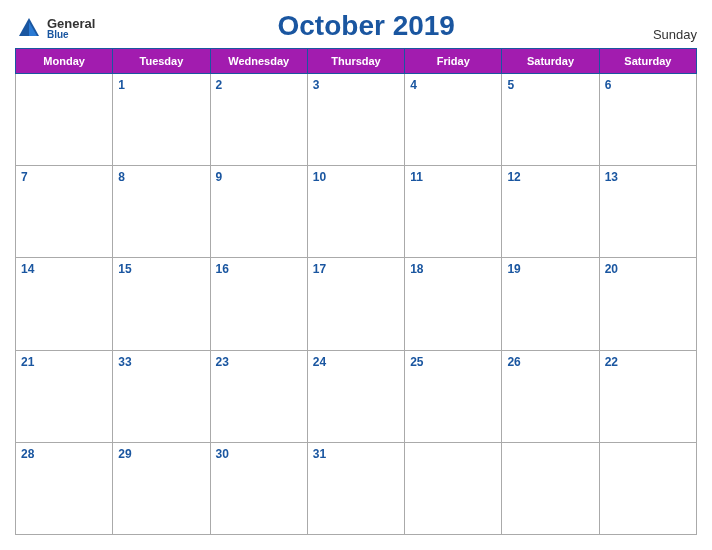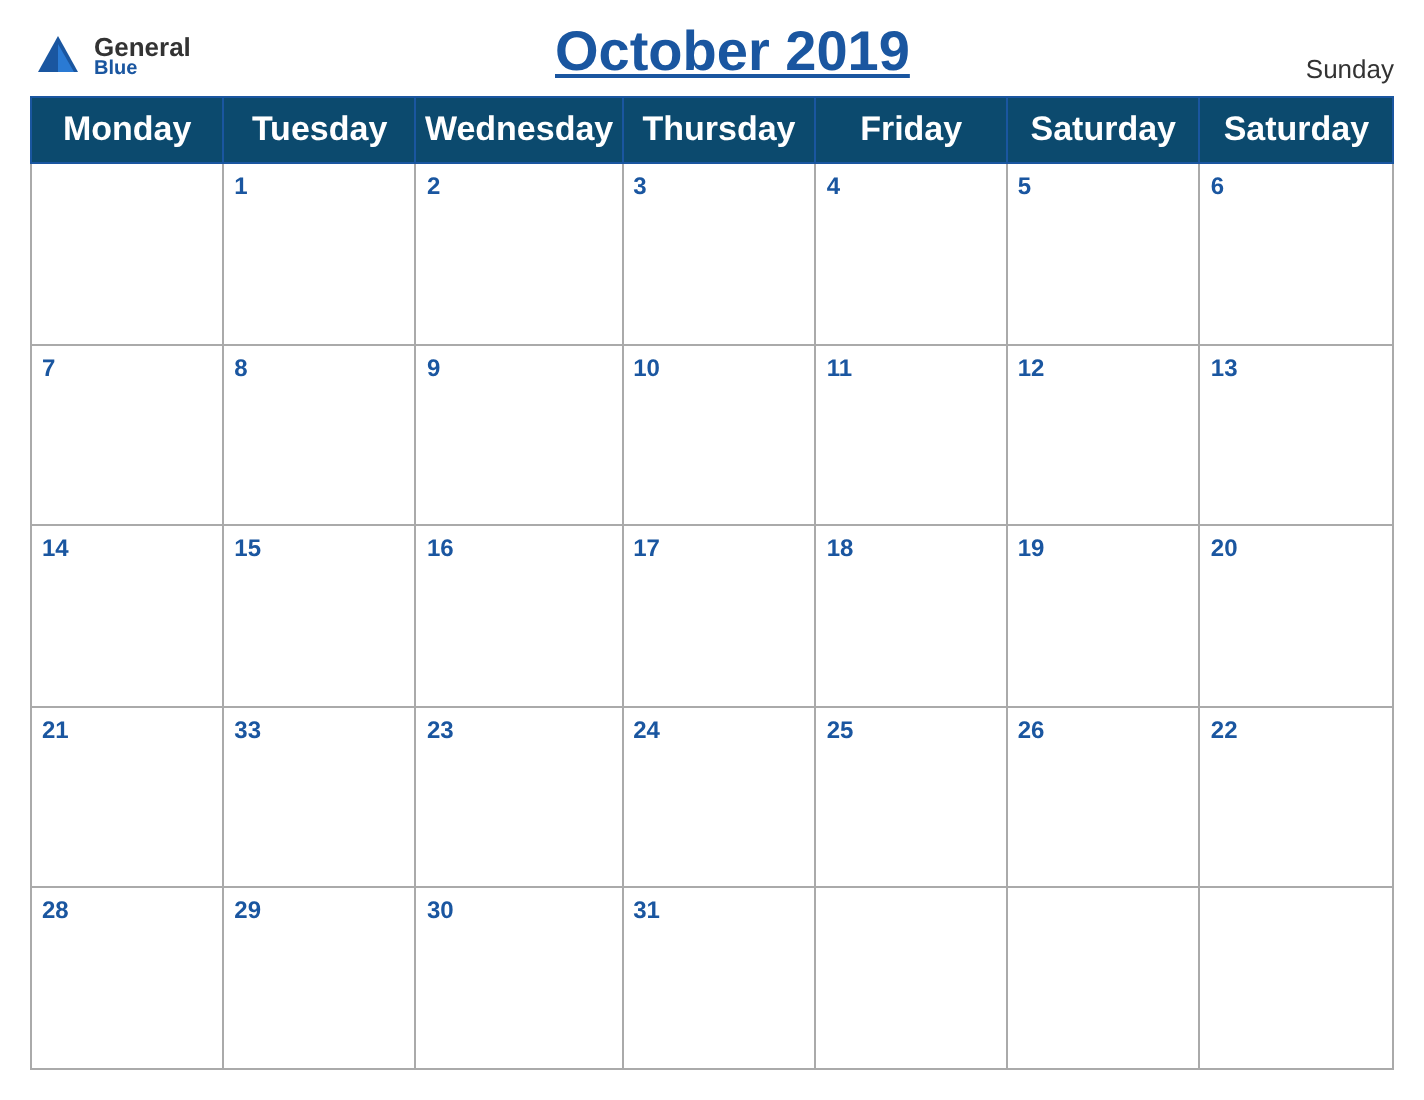--- a/index.html
+++ b/index.html
@@ -41,38 +41,37 @@
     .logo-icon {
       width: 28px;
       height: 28px;
     }
     .month-title {
       font-size: 28px;
       font-weight: bold;
       color: #1a56a0;
       text-align: center;
       flex: 1;
-      text-decoration: underline;
     }
     .country-label {
       font-size: 13px;
       color: #333;
       text-align: right;
       min-width: 60px;
     }
     .calendar {
       width: 100%;
       border-collapse: collapse;
       flex: 1;
     }
     .calendar thead th {
-      background-color: #0c4a6e;
+      background-color: #a21caf;
       color: #fff;
       text-align: center;
-      font-size: 17px;
+      font-size: 11px;
       font-weight: bold;
       padding: 6px 4px;
       border: 1px solid #1a56a0;
     }
     .calendar tbody tr {
       height: 72px;
     }
     .calendar tbody td {
       border: 1px solid #aaa;
       vertical-align: top;

